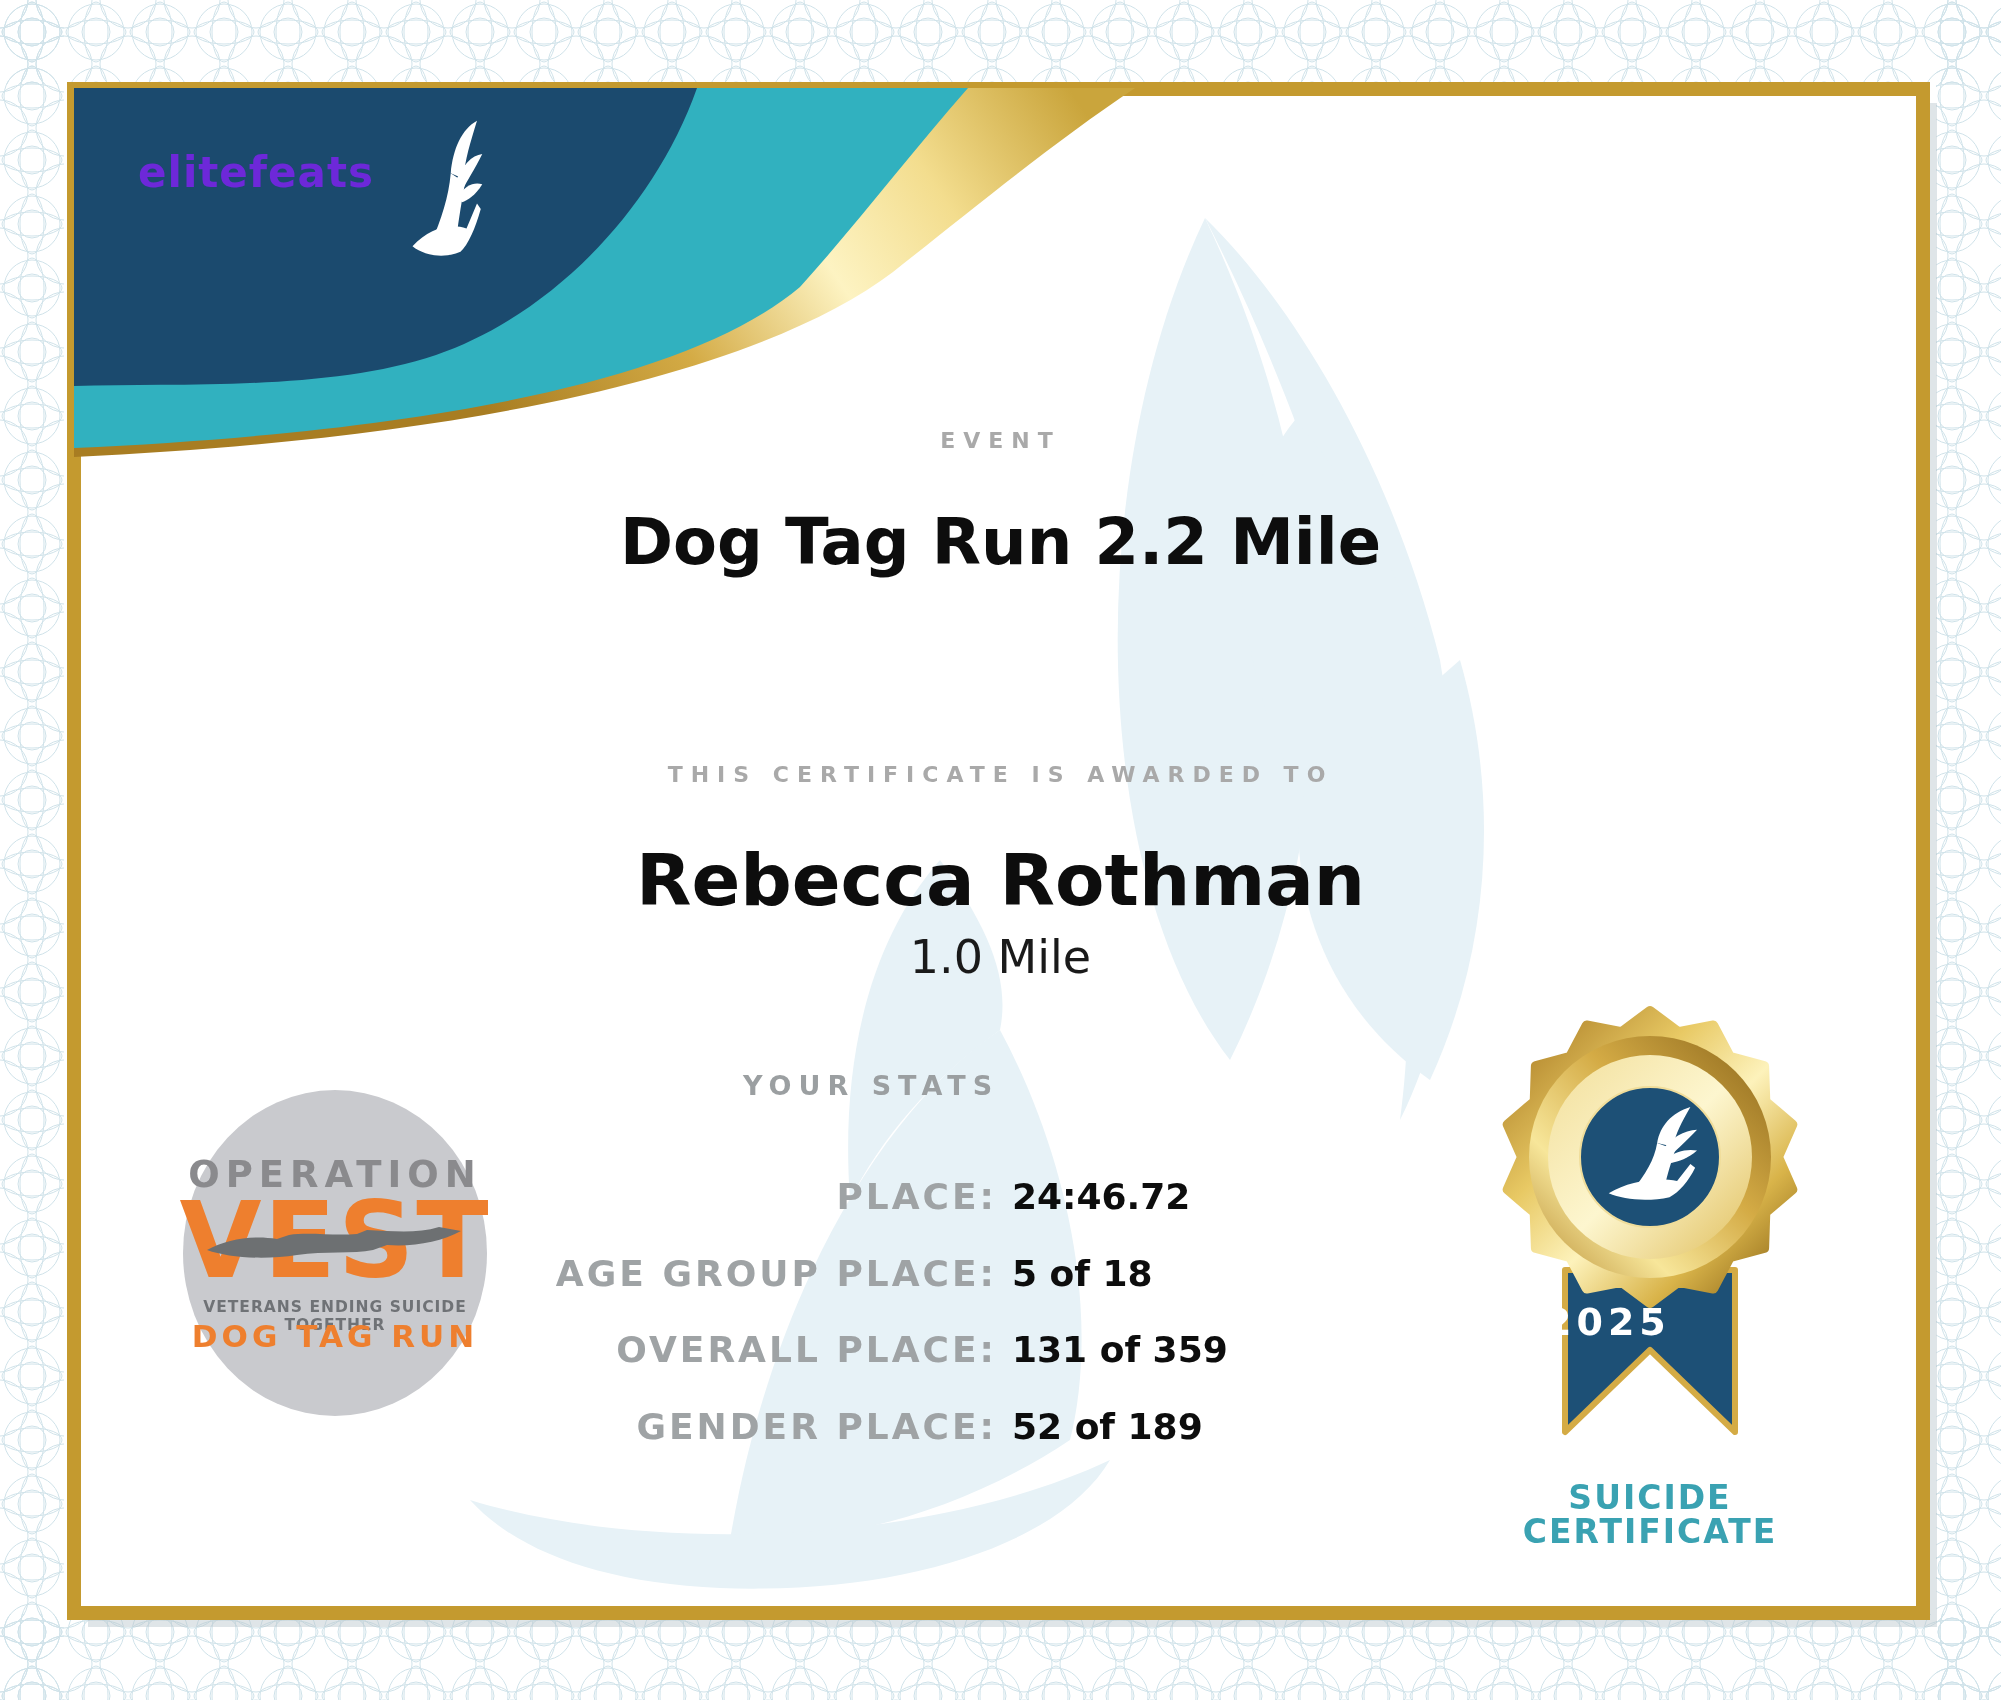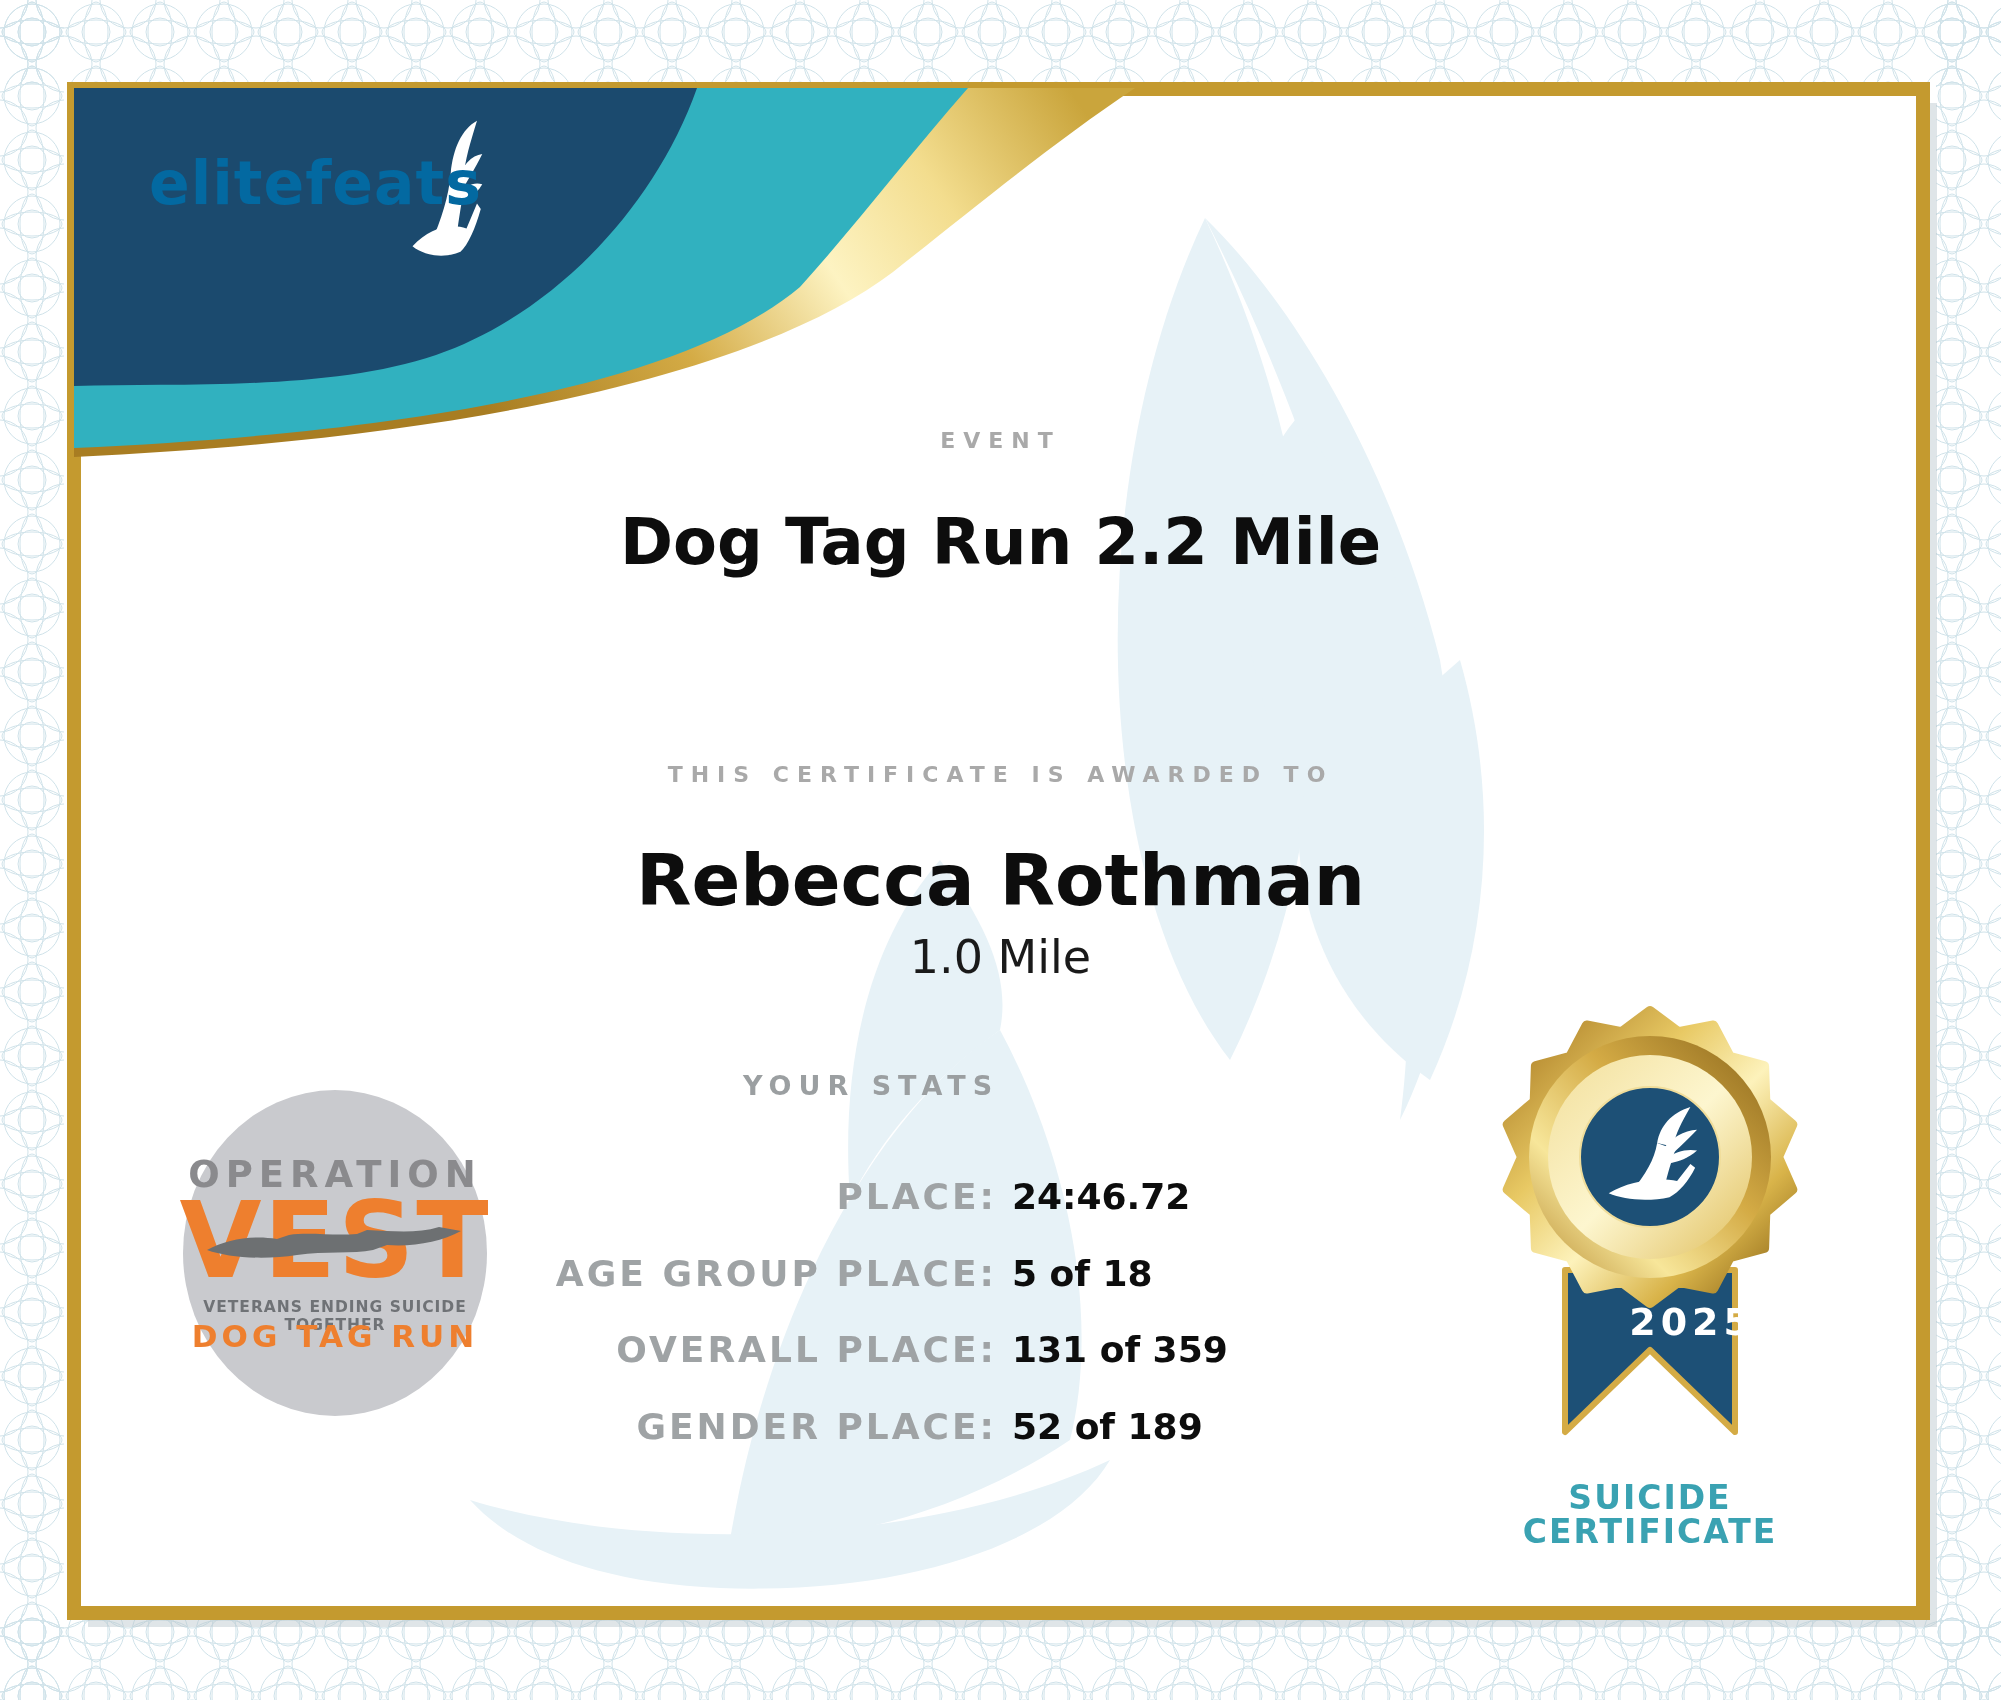--- a/index.html
+++ b/index.html
@@ -2,32 +2,32 @@
 <html style="--dark-blue: #1b4a6e; --teal: #31b1bf; --gold-frame: #c49a2f; --orange: #ee7f2e; --badge-gray: #c9cace; --finisher-teal: #3aa2b2; --medal-blue: #1d5076; --watermark: #e7f2f7; --guilloche: #cfe2e9; --heading-gray: #a9a9a9; --label-gray: #9fa3a5;"><head>
 <meta charset="utf-8">
 <style>
   html,body{margin:0;padding:0;background:#ffffff;}
   .stage{position:relative;width:2001px;height:1700px;overflow:hidden;background:#fff;
          font-family:"DejaVu Sans","Liberation Sans",sans-serif;}
   .stage svg.bg{position:absolute;left:0;top:0;}
   .abs{position:absolute;}
   .center-col{left:0;right:0;text-align:center;}
   
-  .logo-text{left:138px;top:148px;font-size:60px;font-weight:800;color:#0369a1;letter-spacing:1px;margin-left:11px;}
+  .logo-text{left:138px;top:148px;font-size:42px;font-weight:800;color:#6d28d9;letter-spacing:1px;}
   .kicker{font-size:22px;font-weight:600;color:var(--heading-gray);letter-spacing:8px;}
   .event-kicker{top:428px;}
   .event-title{top:505px;font-size:64px;font-weight:800;color:#0d0d0d;}
   .awarded{top:762px;}
   .recipient{top:838px;font-size:72px;font-weight:800;color:#0d0d0d;}
   .distance{top:930px;font-size:46px;font-weight:400;color:#1a1a1a;}
   .stats-heading{left:743px;top:1070px;font-size:27px;font-weight:700;color:#9b9fa1;letter-spacing:7px;}
   .stat-label{right:1004px;font-size:36px;font-weight:600;color:var(--label-gray);letter-spacing:3px;white-space:nowrap;}
   .stat-value{left:1012px;font-size:36px;font-weight:800;color:#0d0d0d;white-space:nowrap;}
   .row1{top:1176px;} .row2{top:1253px;} .row3{top:1329px;} .row4{top:1406px;}
-  .medal-year{left:1545px;width:210px;top:1300px;text-align:right;font-size:38px;font-weight:800;
+  .medal-year{left:1545px;width:210px;top:1300px;text-align:left;font-size:38px;font-weight:800;
               color:#ffffff;letter-spacing:5px;}
   .finisher-line{left:1495px;width:310px;text-align:center;font-size:33px;font-weight:800;
                  color:var(--finisher-teal);letter-spacing:2px;}
   .fin1{top:1478px;} .fin2{top:1512px;}
   .badge-line{left:163px;width:344px;text-align:center;}
   .badge-op{top:1153px;font-size:37px;font-weight:700;color:#8a8a8d;letter-spacing:6px;}
   .badge-vest{top:1186px;font-size:106px;line-height:110px;font-weight:900;color:var(--orange);letter-spacing:2px;}
   .badge-small{top:1298px;font-size:15.5px;font-weight:700;color:#6f7276;letter-spacing:1px;}
   .badge-dtr{top:1318px;font-size:31px;font-weight:900;color:var(--orange);letter-spacing:4px;}
   .island-svg{left:205px;top:1224px;}

